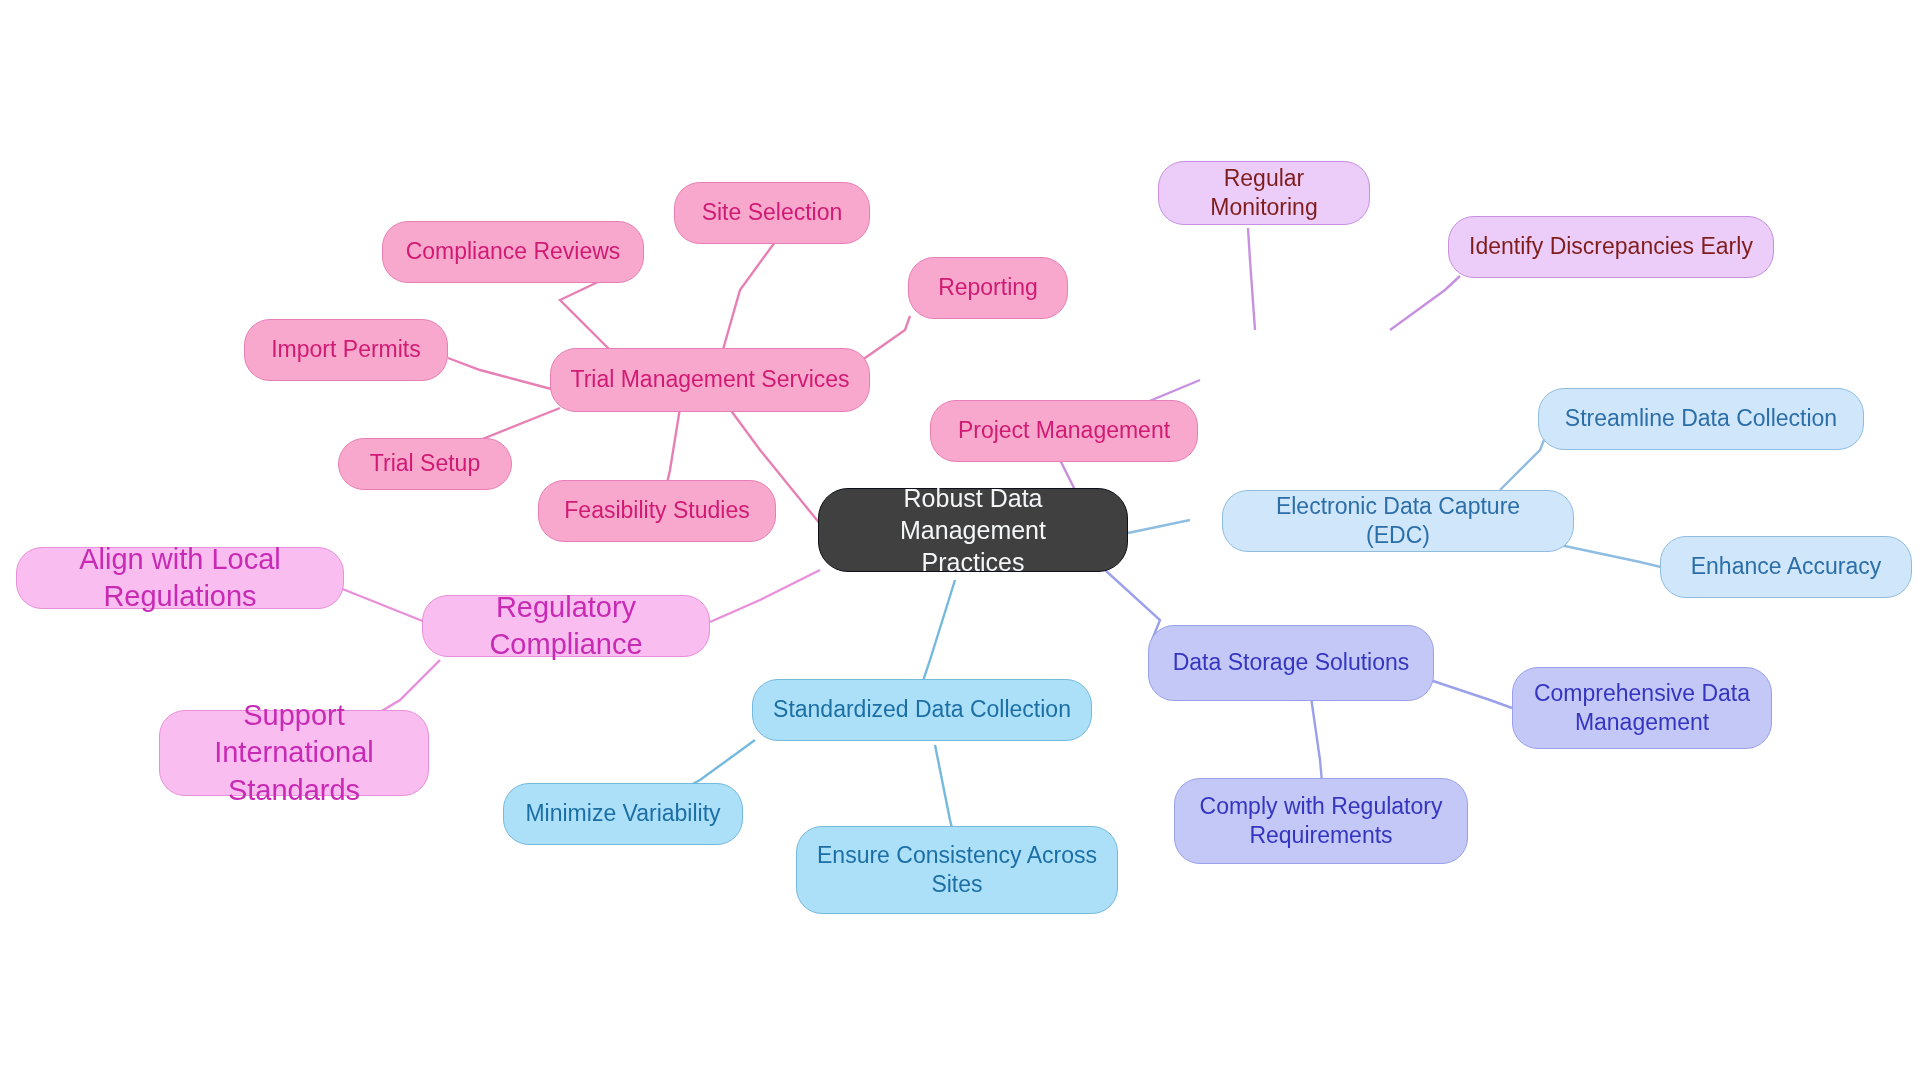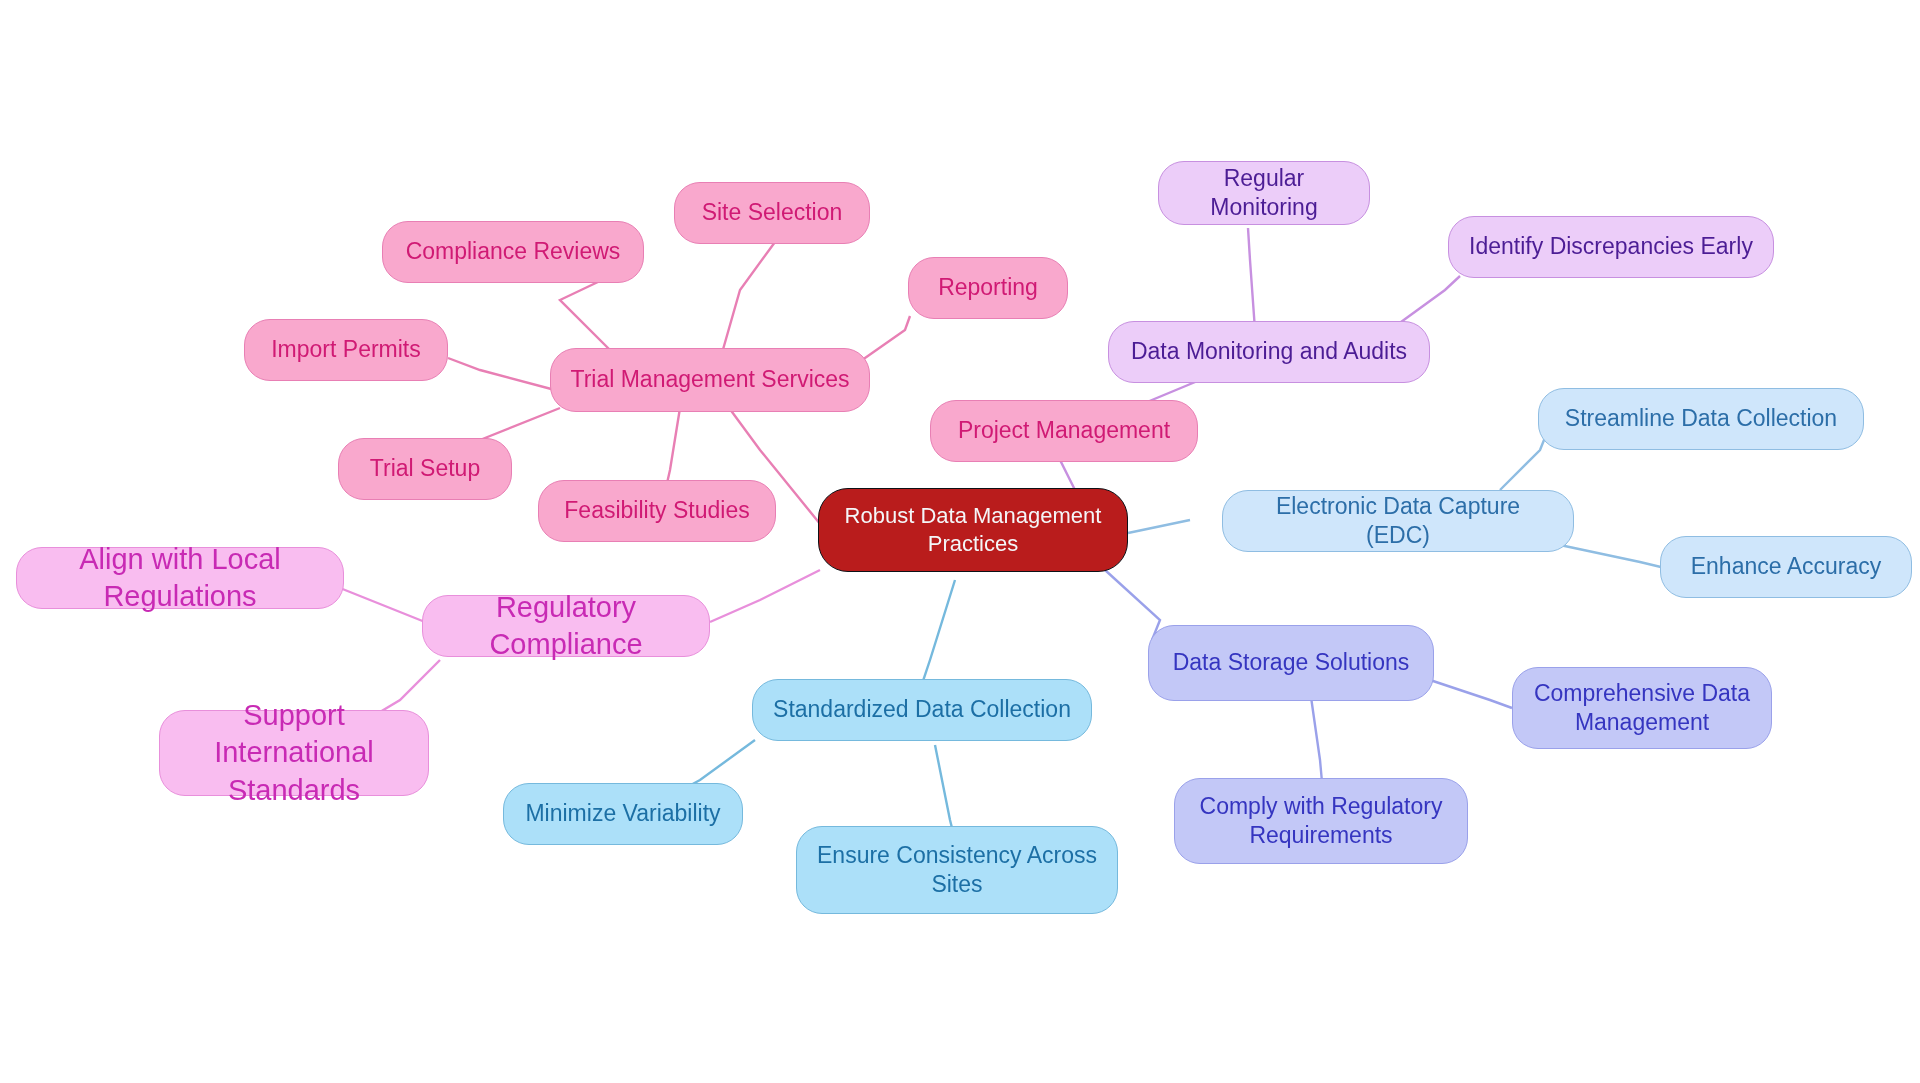--- a/index.html
+++ b/index.html
@@ -31,42 +31,42 @@
     justify-content: center;
     text-align: center;
     border-radius: 26px;
     border-style: solid;
     border-width: 1.5px;
     line-height: 1.28;
     white-space: pre-line;
     padding: 6px 18px;
   }
   .node-root {
-    background: #b91c1c;
+    background: #404040;
     border-color: #0d1117;
     color: #f4f6f8;
-    font-size: 22px;
+    font-size: 25px;
     border-radius: 30px;
   }
   .node-pink {
     background: #f9a8cd;
     border-color: #e87fb4;
     color: #d01a74;
     font-size: 23px;
   }
   .node-magenta {
     background: #f9bdf0;
     border-color: #e88fdb;
     color: #c82ab4;
     font-size: 29px;
   }
   .node-purple {
     background: #eccdf9;
     border-color: #c790e0;
-    color: #4c1d95;
+    color: #7f1d1d;
     font-size: 23px;
   }
   .node-skyblue {
     background: #ace0f9;
     border-color: #75b9dd;
     color: #1c6fa5;
     font-size: 23px;
   }
   .node-lightblue {
     background: #cfe6fb;
@@ -125,25 +125,24 @@
   <div class="node node-pink" style="left:550px; top:348px; width:320px; height:64px;">Trial Management Services</div>
 
   <div class="node node-pink" style="left:382px; top:221px; width:262px; height:62px;">Compliance Reviews</div>
 
   <div class="node node-pink" style="left:674px; top:182px; width:196px; height:62px;">Site Selection</div>
 
   <div class="node node-pink" style="left:908px; top:257px; width:160px; height:62px;">Reporting</div>
 
   <div class="node node-pink" style="left:244px; top:319px; width:204px; height:62px;">Import Permits</div>
 
-  <div class="node node-pink" style="left:338px; top:438px; width:174px; height:62px;">Trial Setup</div>
+  <div class="node node-pink" style="left:338px; top:438px; width:174px; height:52px;">Trial Setup</div>
 
   <div class="node node-pink" style="left:538px; top:480px; width:238px; height:62px;">Feasibility Studies</div>
 
-  <div class="node node-purple" style="left:1108px; top:321px; width:322px; height:62px;">Data Monitoring and Audits</div>
 
   <div class="node node-purple" style="left:1158px; top:161px; width:212px; height:64px;">Regular Monitoring</div>
 
   <div class="node node-purple" style="left:1448px; top:216px; width:326px; height:62px;">Identify Discrepancies Early</div>
 
   <div class="node node-pink" style="left:930px; top:400px; width:268px; height:62px;">Project Management</div>
 
   <div class="node node-lightblue" style="left:1222px; top:490px; width:352px; height:62px;">Electronic Data Capture (EDC)</div>
 
   <div class="node node-lightblue" style="left:1538px; top:388px; width:326px; height:62px;">Streamline Data Collection</div>

